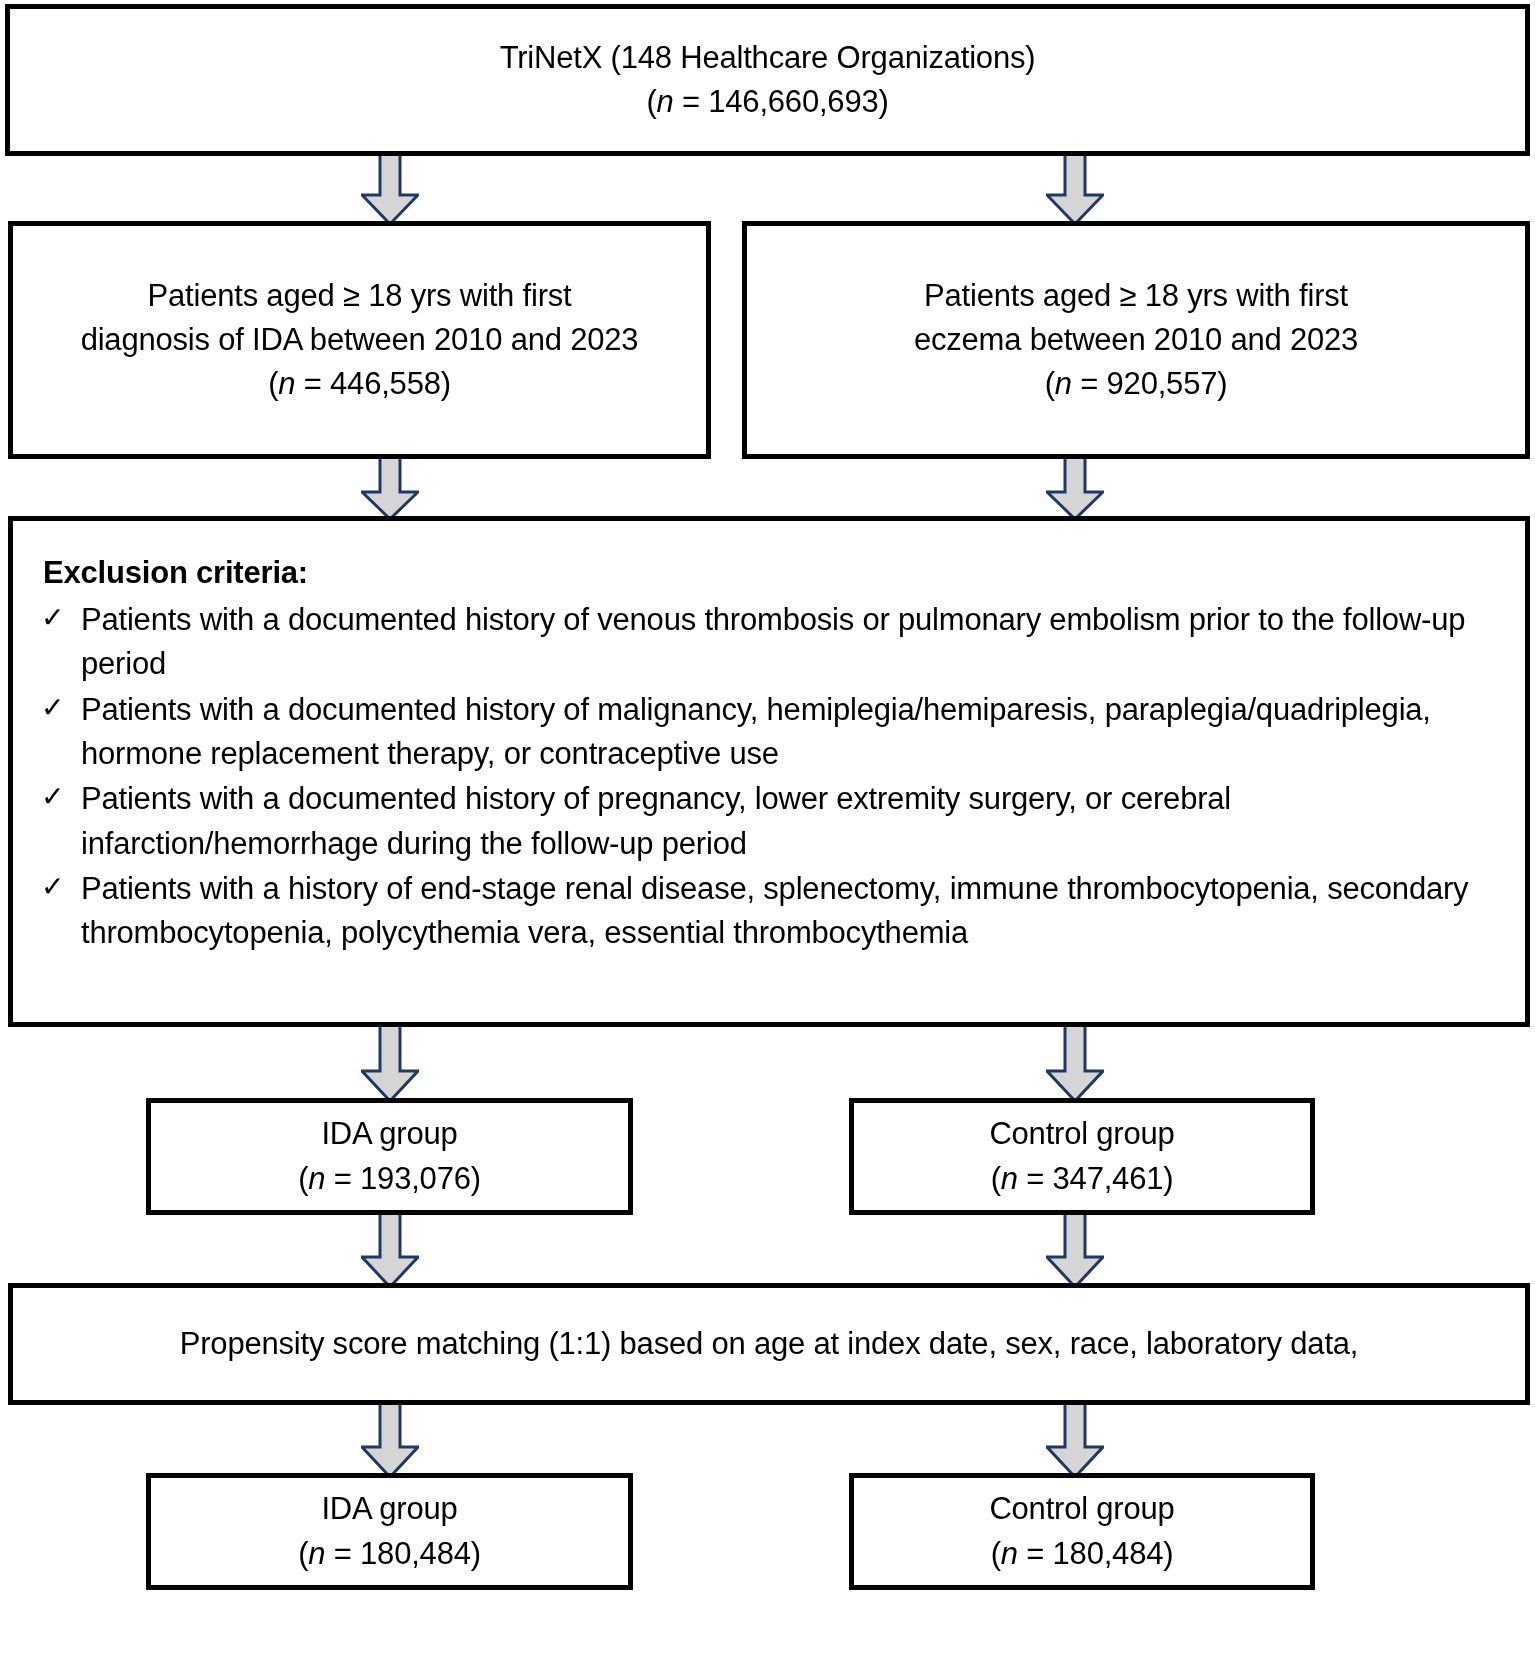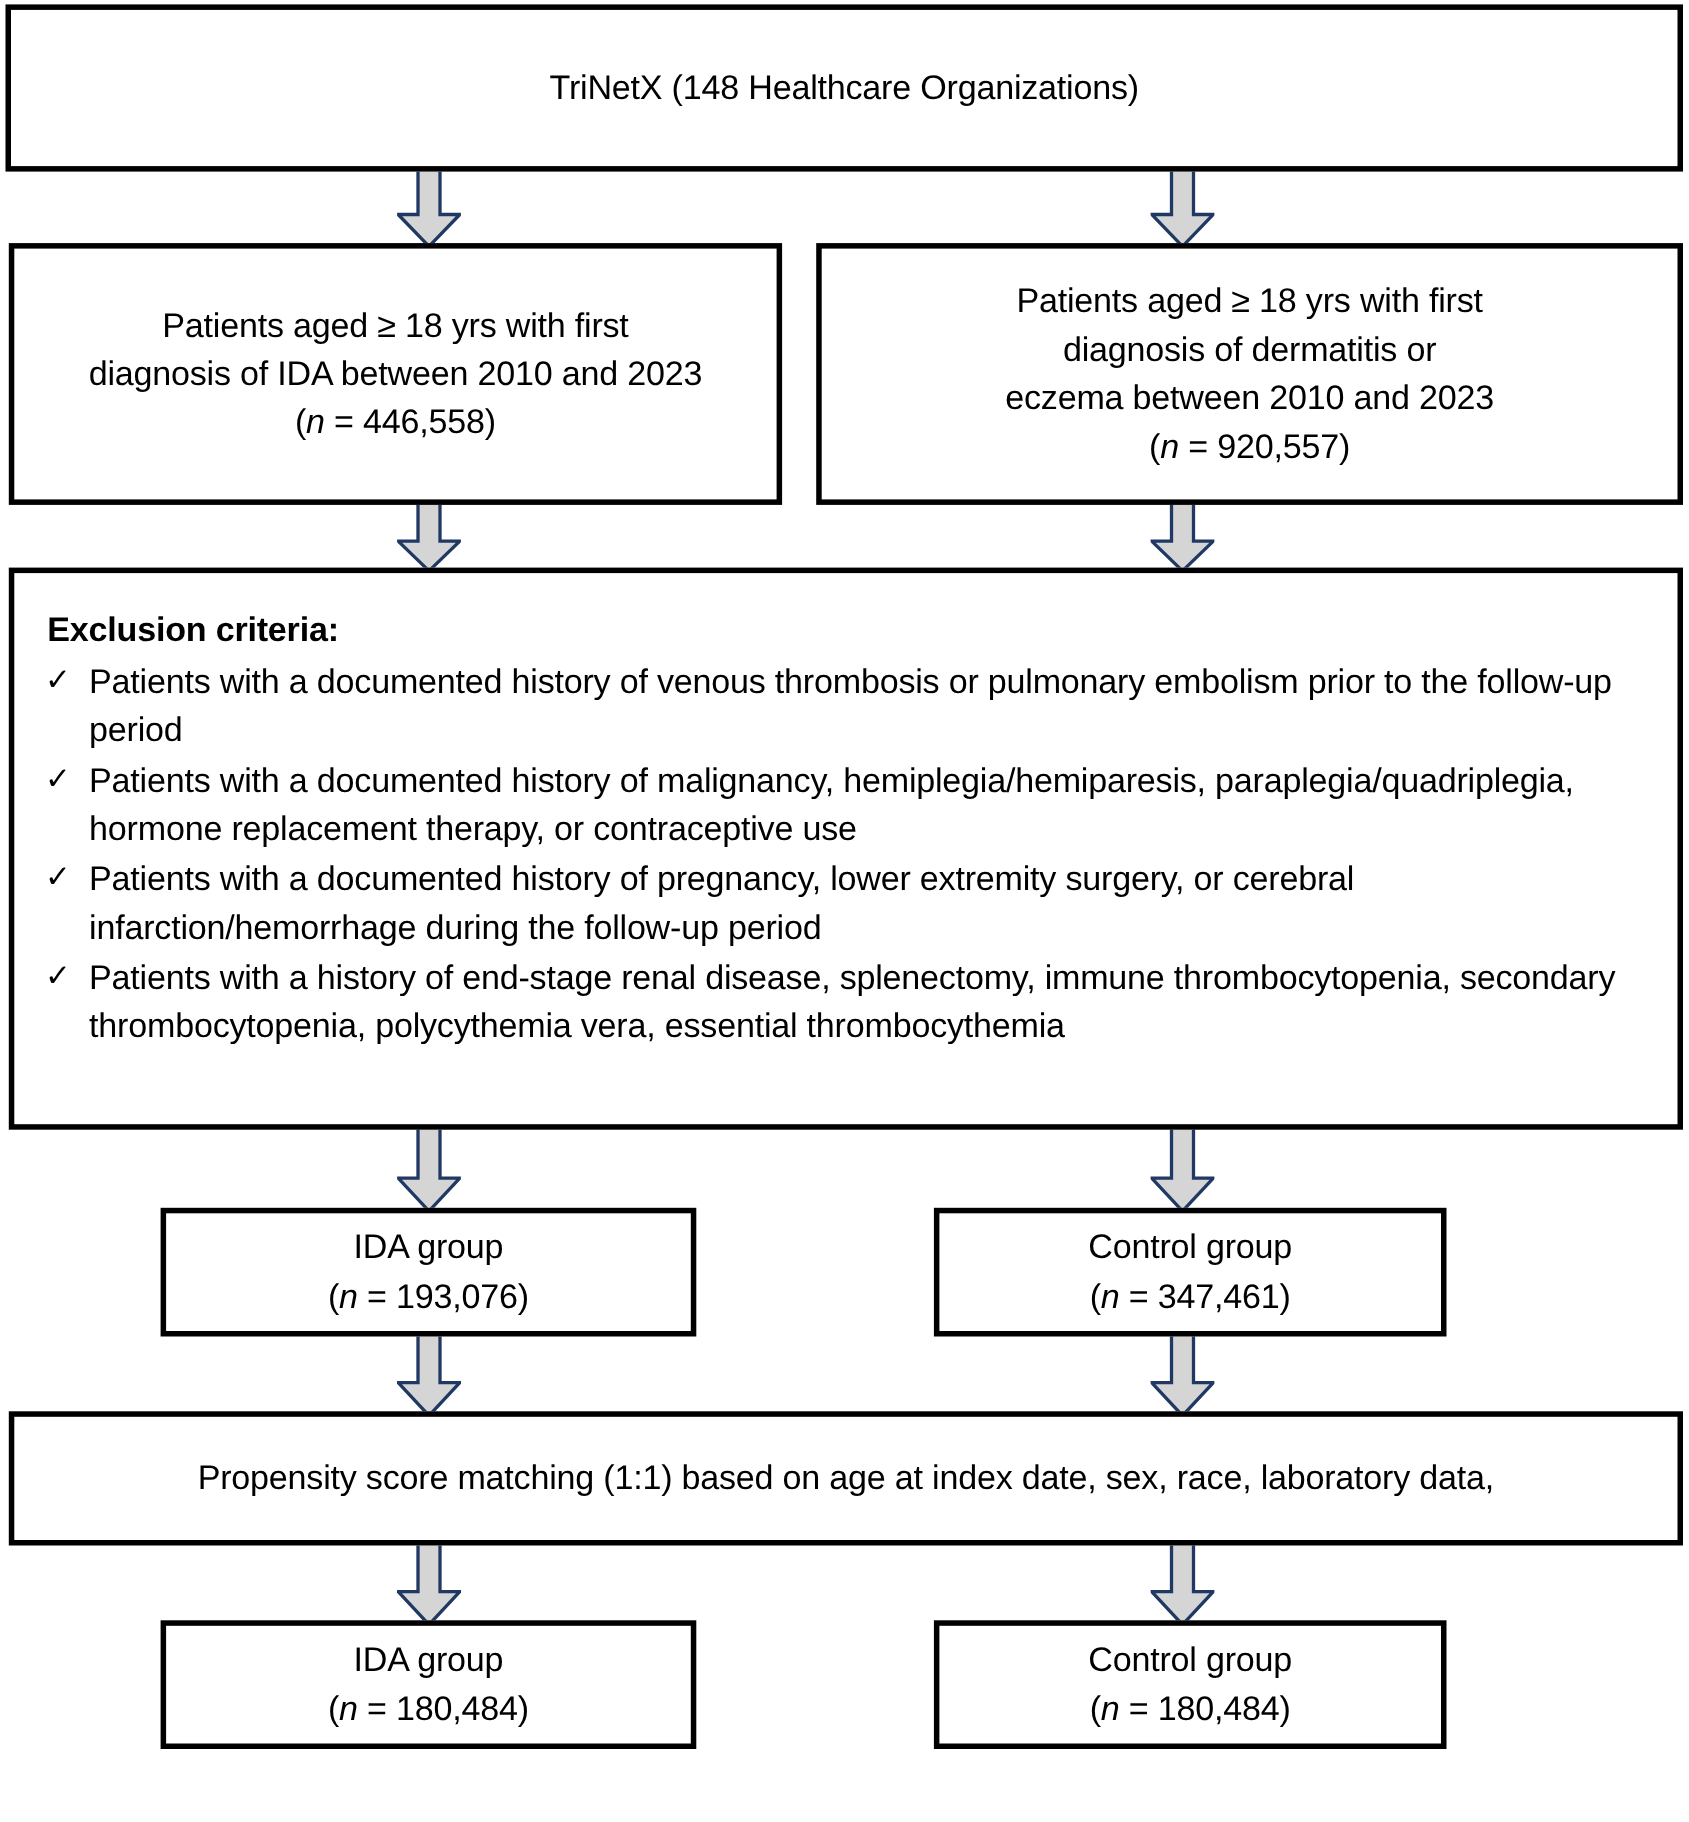--- a/index.html
+++ b/index.html
@@ -117,31 +117,31 @@
   #arr-psm-ida   { left: 361px;  top: 1399px; }
   #arr-psm-ctrl  { left: 1046px; top: 1399px; }
 </style>
 </head>
 <body>
 
 <div id="flowchart">
 
   <div class="box" id="box-source">
     <span class="line">TriNetX (148 Healthcare Organizations)</span>
+    <span class="line"><span>(</span><span class="n">n</span><span> = 146,660,693)</span></span>
   </div>
 
   <div class="box" id="box-ida-cohort">
     <span class="line">Patients aged ≥ 18 yrs with first</span>
     <span class="line">diagnosis of IDA between 2010 and 2023</span>
     <span class="line"><span>(</span><span class="n">n</span><span> = 446,558)</span></span>
   </div>
 
   <div class="box" id="box-ctrl-cohort">
     <span class="line">Patients aged ≥ 18 yrs with first</span>
-    <span class="line">diagnosis of dermatitis or</span>
     <span class="line">eczema between 2010 and 2023</span>
     <span class="line"><span>(</span><span class="n">n</span><span> = 920,557)</span></span>
   </div>
 
   <div class="box" id="box-exclusion">
     <div class="excl-title">Exclusion criteria:</div>
     <ul class="excl-list">
       <li class="excl-item">
         <span class="excl-check">✓</span>
         <span class="excl-text">Patients with a documented history of venous thrombosis or pulmonary embolism prior to the follow-up period</span>

